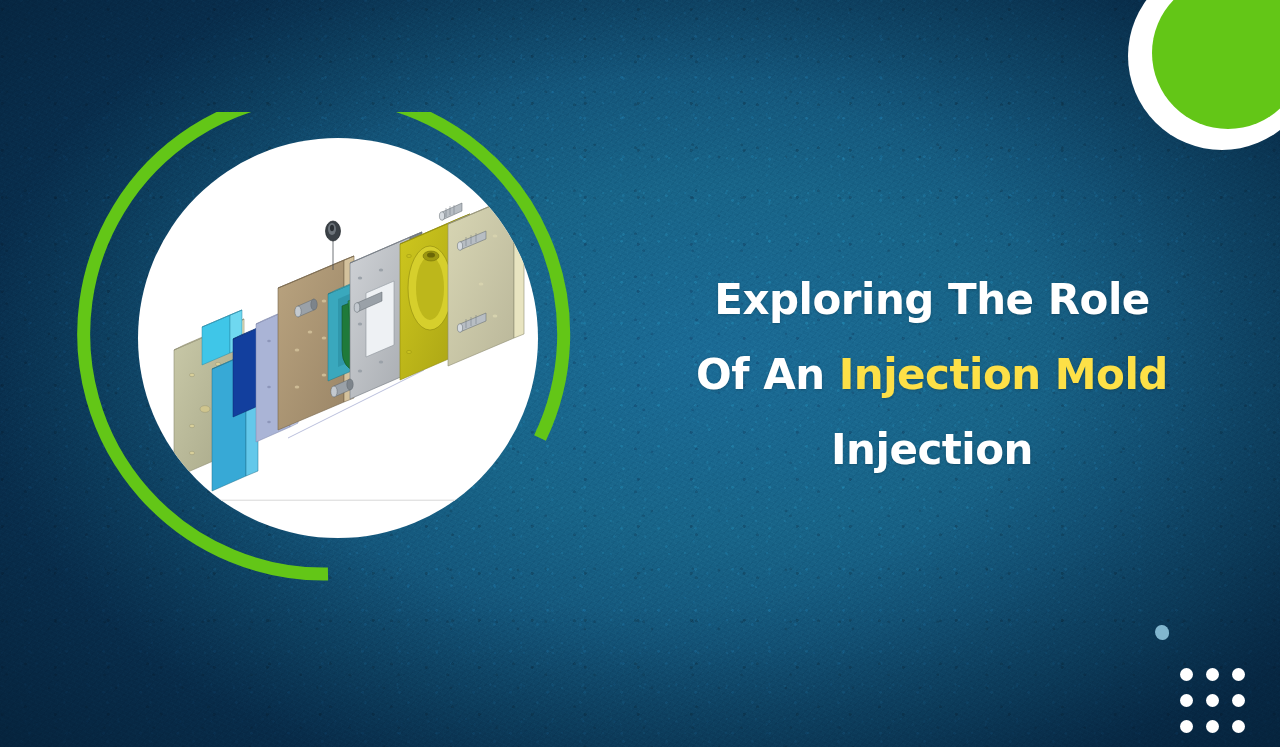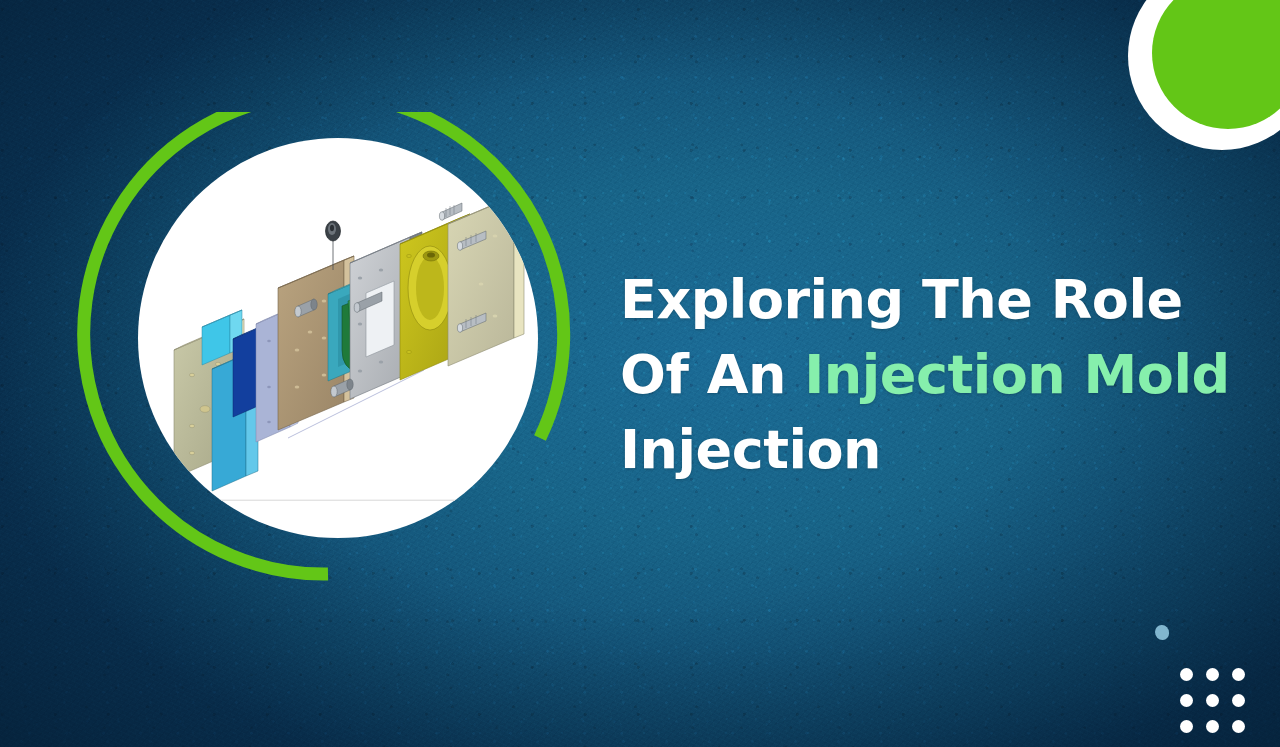--- a/index.html
+++ b/index.html
@@ -156,30 +156,31 @@
     height: 1px;
     background: #e3e3e3;
   }
 
   
   .headline {
     position: absolute;
     left: 620px;
     top: 262px;
     width: 624px;
+    text-align: center;
     font-family: "DejaVu Sans", "Liberation Sans", sans-serif;
     font-weight: 700;
-    font-size: 54px;
+    font-size: 42px;
     line-height: 75px;
     letter-spacing: -0.5px;
     color: #ffffff;
     text-shadow: 0 1px 3px rgba(0,0,0,.22);
   }
   .headline .hl-line { display: block; white-space: nowrap; }
-  .headline .accent { color: #86efac; }
+  .headline .accent { color: #fde047; }
 </style>
 </head>
 <body>
 
 <div id="banner">
 
   <div class="bg-base"></div>
   <div class="bg-noise"></div>
   <div class="bg-noise2"></div>
   <div class="bg-vignette"></div>

